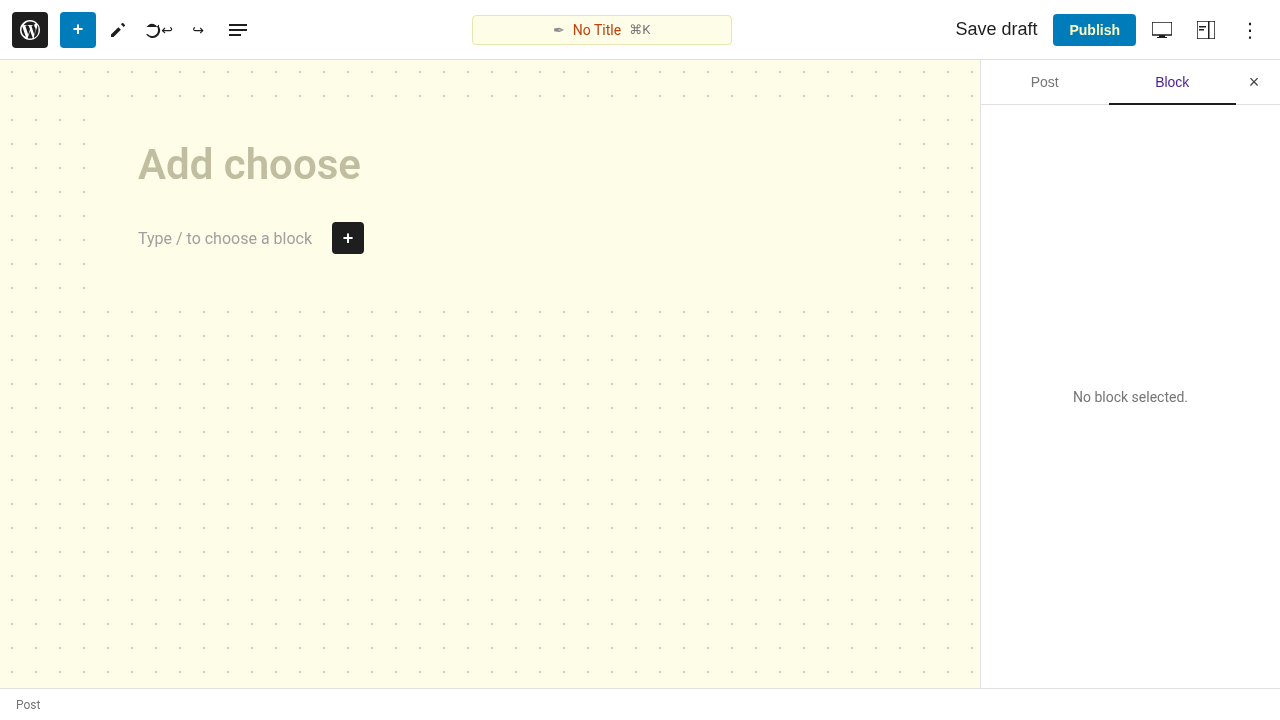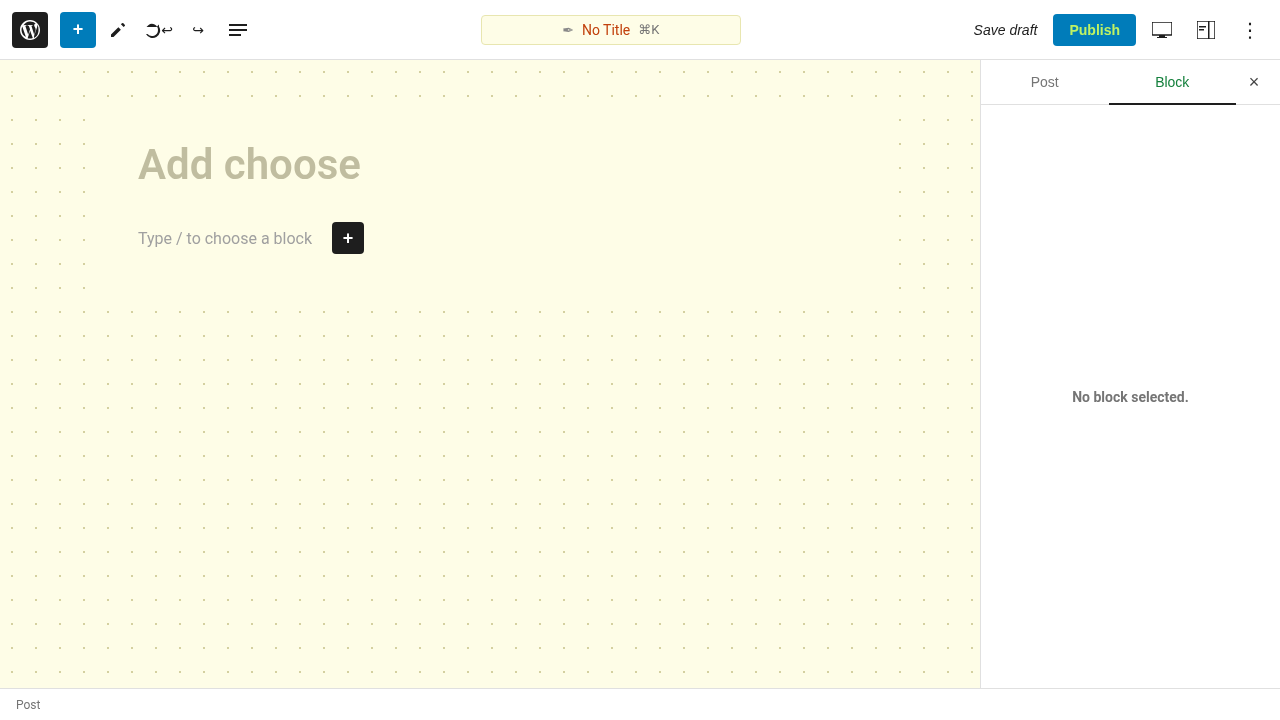--- a/index.html
+++ b/index.html
@@ -92,31 +92,30 @@
       display: flex;
       align-items: center;
       gap: 8px;
       margin-left: auto;
     }
 
     .save-draft-btn {
       background: none;
       border: none;
       color: #1e1e1e;
-      font-size: 14px;
+      font-size: 18px;
       cursor: pointer;
       padding: 6px 8px;
       border-radius: 4px;
-      font-style: italic;
     }
 
     .publish-btn {
       background: #007cba;
       border: none;
-      color: #bef264;
+      color: #fef9c3;
       font-size: 14px;
       font-weight: 600;
       cursor: pointer;
       padding: 8px 16px;
       border-radius: 4px;
     }
 
     
     .main-area {
       display: flex;
@@ -202,21 +201,21 @@
       text-align: center;
       font-size: 14px;
       font-weight: 500;
       color: #757575;
       cursor: pointer;
       background: none;
       border: none;
       position: relative;
     }
     .sidebar-tab.active {
-      color: #15803d;
+      color: #4c1d95;
     }
     .sidebar-tab.active::after {
       content: '';
       position: absolute;
       bottom: -1px;
       left: 0;
       right: 0;
       height: 2px;
       background: #1e1e1e;
     }
@@ -236,21 +235,20 @@
       border-radius: 4px;
     }
 
     .sidebar-content {
       flex: 1;
       display: flex;
       align-items: center;
       justify-content: center;
       color: #757575;
       font-size: 14px;
-      font-weight: bold;
     }
 
     
     .status-bar {
       height: 32px;
       border-top: 1px solid #e0e0e0;
       background: #fff;
       display: flex;
       align-items: center;
       padding: 0 16px;

